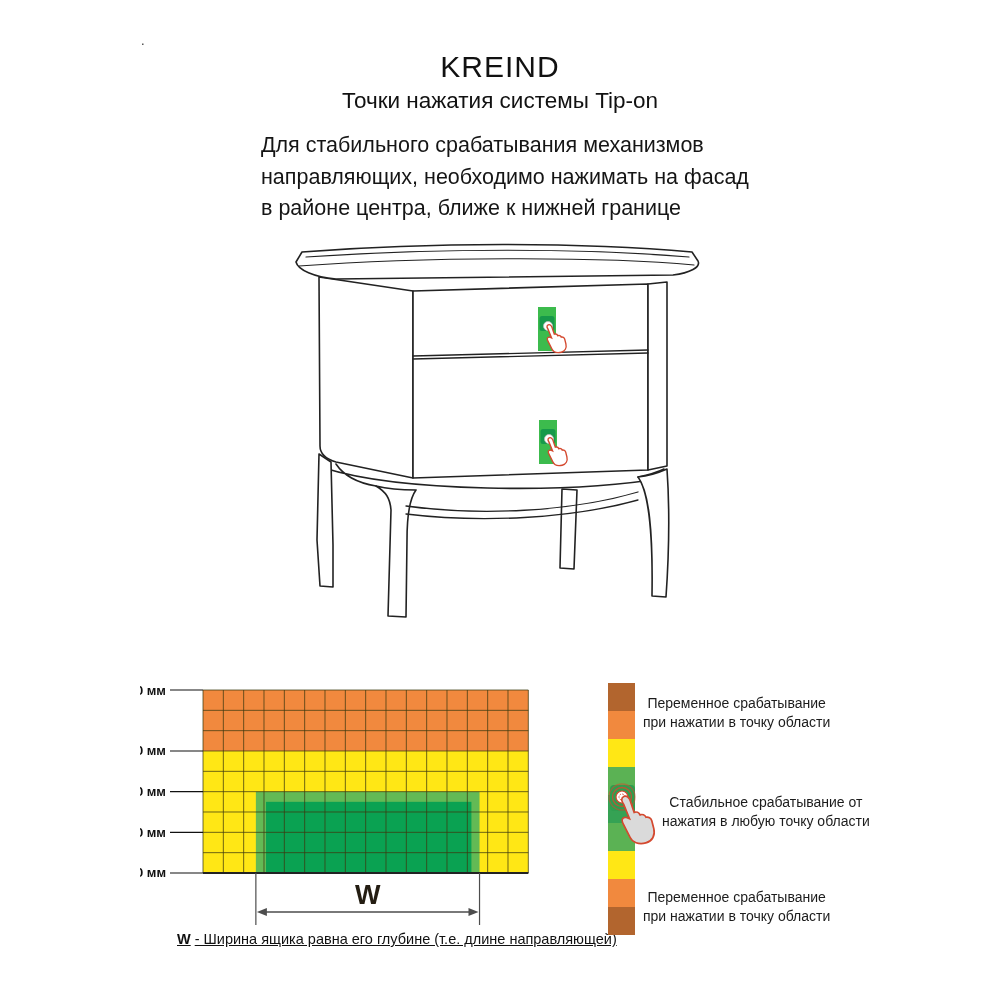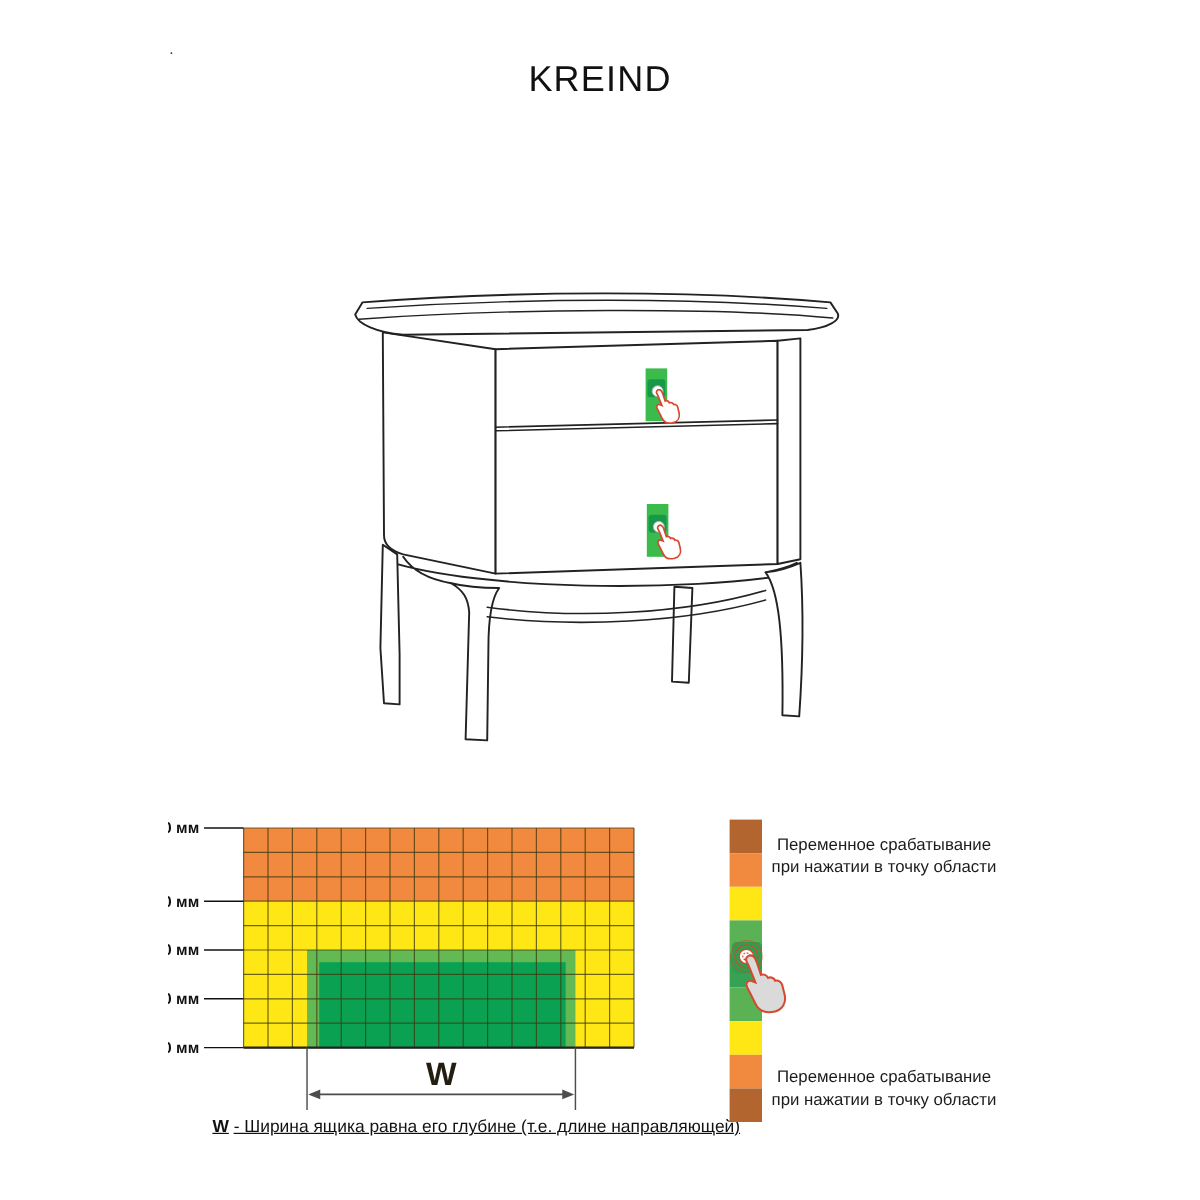--- a/index.html
+++ b/index.html
@@ -26,20 +26,24 @@
   svg text{font-family:"Liberation Sans","DejaVu Sans",sans-serif;}
 </style>
 </head>
 <body>
 
 <div id="page">
 
   <div id="stray-mark" class="abs">.</div>
 
   <div id="brand-title" class="abs">KREIND</div>
+  <div id="subtitle" class="abs">Точки нажатия системы Tip-on</div>
+  <div id="description" class="abs">Для стабильного срабатывания механизмов
+направляющих, необходимо нажимать на фасад
+в районе центра, ближе к нижней границе</div>
 
   <svg id="furniture-svg" class="abs" width="540" height="400" viewBox="0 0 540 400">
     <defs>
       <path id="hand-shape" d="M1,3 C1,1 3,0 4.6,1.2 C5.5,1.9 6,3 6.3,4.2 L8.3,10.2
         C9.6,9.7 11.2,10.3 11.8,11.7 C13.1,11.1 14.7,11.7 15.3,13.1
         C16.7,12.7 18.3,13.6 18.7,15.1 L19.9,19.9 C20.8,23.8 19,27.2 15.2,28.2
         C10.9,29.3 7.3,27.9 5.8,24.7 L1.6,16.4 C0.6,14.4 1.8,12.7 3.8,13.2
         L5.6,13.9 L2.2,5.5 C1.6,4.6 1.2,3.8 1,3 Z"></path>
     </defs>
 
@@ -150,17 +154,19 @@
       <rect x="10" y="12" width="25" height="26" rx="4" fill="#2E9E4F"></rect>
       <circle cx="22" cy="24" r="13" fill="none" stroke-width="1.3" opacity="0.55" stroke="#D4492F"></circle>
       <circle cx="22" cy="24" r="9.5" fill="none" stroke-width="1.3" opacity="0.8" stroke="#D4492F"></circle>
       <circle cx="22" cy="24" r="6" fill="#ffffff" stroke-width="1.2" stroke="#D4492F"></circle>
       <circle cx="22" cy="24" r="3" fill="#ffffff" stroke-width="1" stroke-dasharray="1.5,1.3" stroke="#D4492F"></circle>
       <use href="#hand-shape" transform="translate(20,22) scale(1.7)" stroke-width="1" fill="#DADADA" stroke="#D4492F"></use>
     </svg>
 
     <div id="legend-entry-0" class="legend-entry">Переменное срабатывание
 при нажатии в точку области</div>
+    <div id="legend-entry-1" class="legend-entry">Стабильное срабатывание от
+нажатия в любую точку области</div>
     <div id="legend-entry-2" class="legend-entry">Переменное срабатывание
 при нажатии в точку области</div>
   </div>
 
 </div>
 
 </body></html>

